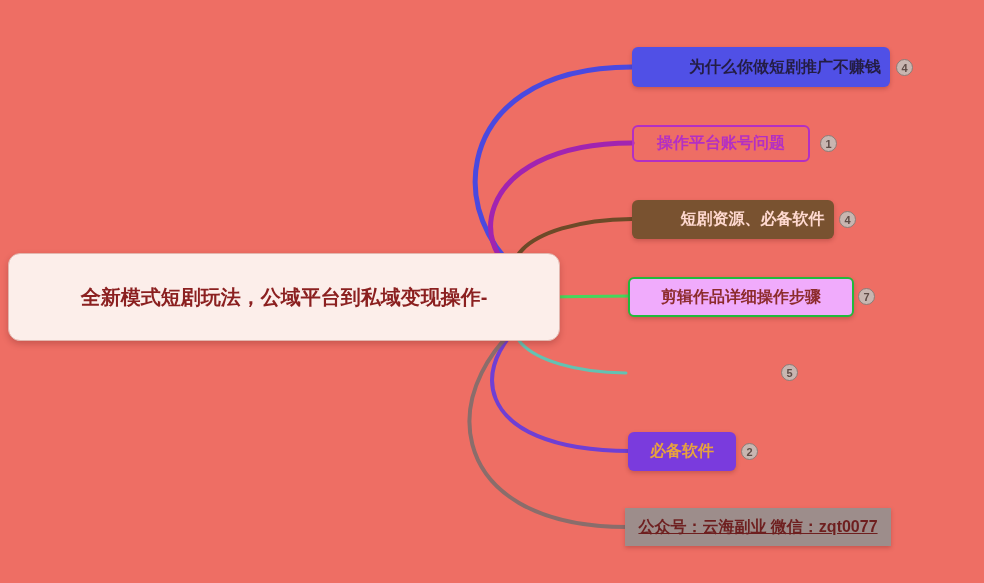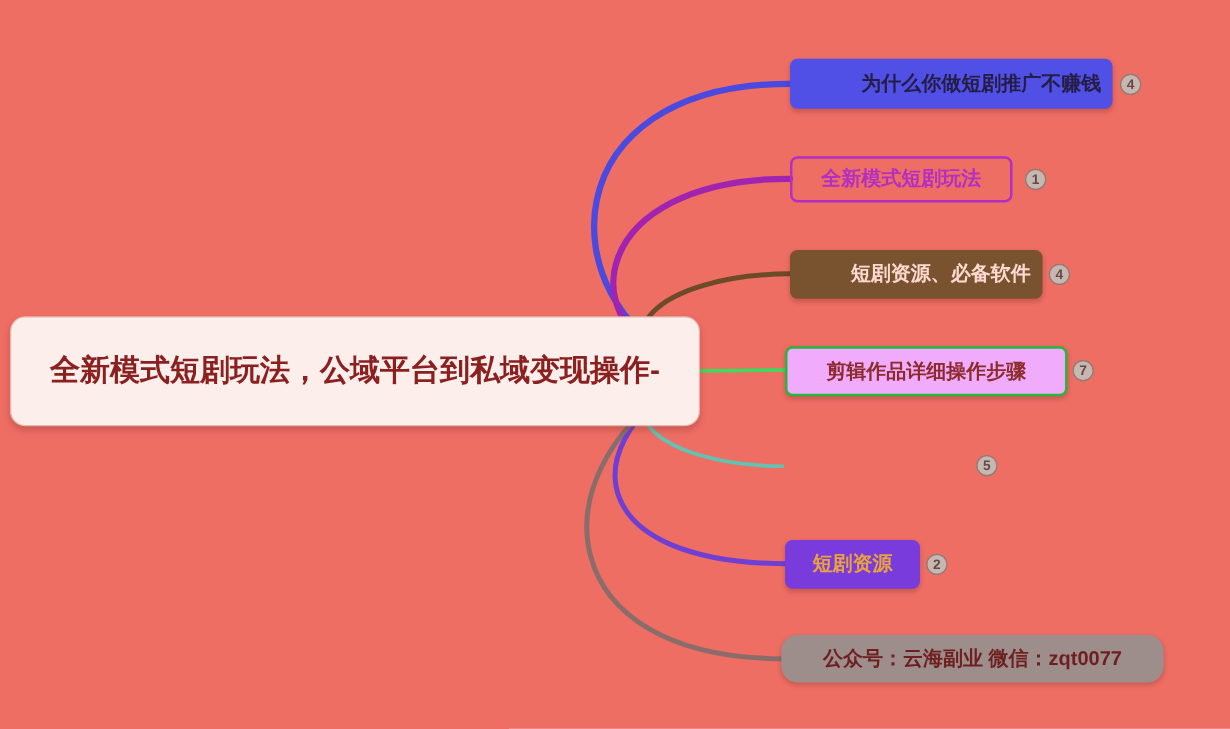--- a/index.html
+++ b/index.html
@@ -20,33 +20,33 @@
     white-space:nowrap;
     cursor:default;
     box-shadow:0 2px 4px rgba(90,20,20,.25);
   }
   .root-node{
     left:8px;top:253px;width:552px;height:88px;
     background:#fceeea;
     border:1px solid #e2b7af;
     border-radius:12px;
     flex-direction:column;
-    font-size:24px;
+    font-size:20px;
     color:#8b2020;
     line-height:1.55;
     text-align:center;
     box-shadow:0 3px 6px rgba(90,20,20,.25);
   }
   .n0{left:632px;top:47px;width:258px;height:40px;background:#5050e6;color:#241d44;padding-left:48px;}
   .n1{left:632px;top:125px;width:178px;height:37px;background:transparent;border:2px solid #b32fc4;color:#b32fc4;box-shadow:none;}
   .n2{left:632px;top:200px;width:202px;height:39px;background:#795230;color:#ffd9d0;padding-left:39px;}
   .n3{left:628px;top:277px;width:226px;height:40px;background:#f0abfc;border:2px solid #22b93c;color:#8c2b2b;}
   .n4{left:625px;top:354px;width:152px;height:39px;background:#8ecfc2;border:2px solid #57b3a2;color:#d64040;}
   .n5{left:628px;top:432px;width:108px;height:39px;background:#7a3bdd;color:#e8a33d;}
-  .n6{left:625px;top:508px;width:306px;height:38px;background:#9d8d8b;color:#6e1f1f;border-radius:13px;}
+  .n6{left:625px;top:508px;width:266px;height:38px;background:#9d8d8b;color:#6e1f1f;border-radius:0;text-decoration:underline;}
   .badge{
     position:absolute;z-index:3;
     width:17px;height:17px;
     border-radius:50%;
     background:#c8b6b1;
     border:1px solid #8d7b76;
     color:#5f4c47;
     font-size:11px;font-weight:bold;
     display:flex;align-items:center;justify-content:center;
     box-sizing:border-box;
@@ -77,38 +77,38 @@
   <div class="node root-node">
     <span>全新模式短剧玩法，公域平台到私域变现操作-</span>
   </div>
 
   <div class="node n0">
     <span>为什么你做短剧推广不赚钱</span>
   </div>
   <div class="badge b0">4</div>
 
   <div class="node n1">
-    <span>全新模式短剧玩法</span>
+    <span>操作平台账号问题</span>
   </div>
   <div class="badge b1">1</div>
 
   <div class="node n2">
     <span>短剧资源、必备软件</span>
   </div>
   <div class="badge b2">4</div>
 
   <div class="node n3">
     <span>剪辑作品详细操作步骤</span>
   </div>
   <div class="badge b3">7</div>
 
   <div class="badge b4">5</div>
 
   <div class="node n5">
-    <span>短剧资源</span>
+    <span>必备软件</span>
   </div>
   <div class="badge b5">2</div>
 
   <div class="node n6">
     <span>公众号：云海副业  微信：zqt0077</span>
   </div>
 
 </div>
 
 </body></html>

